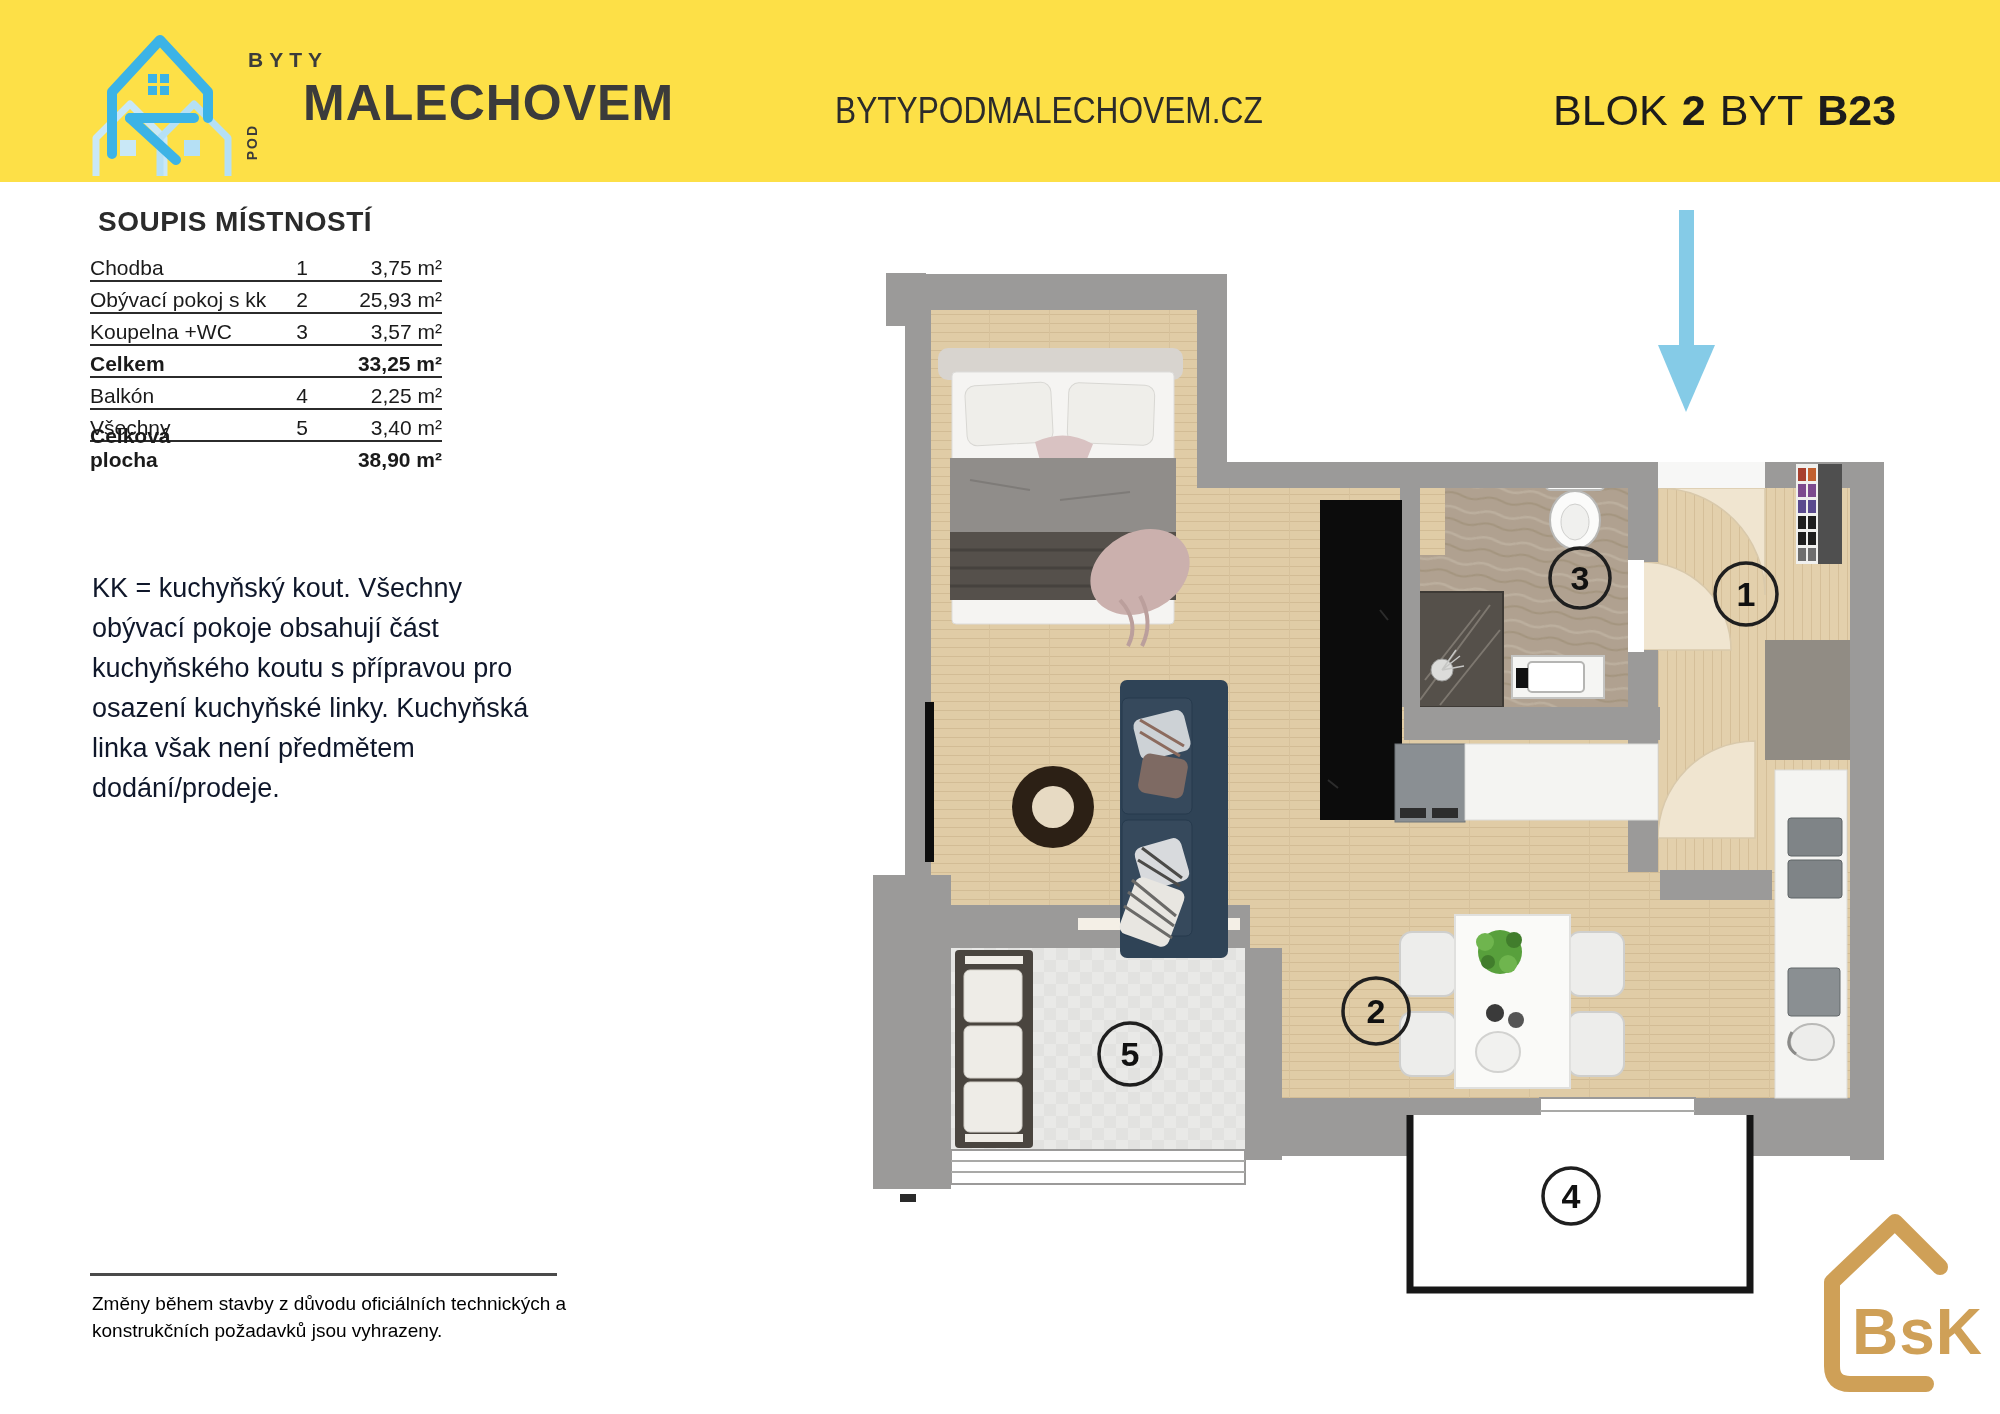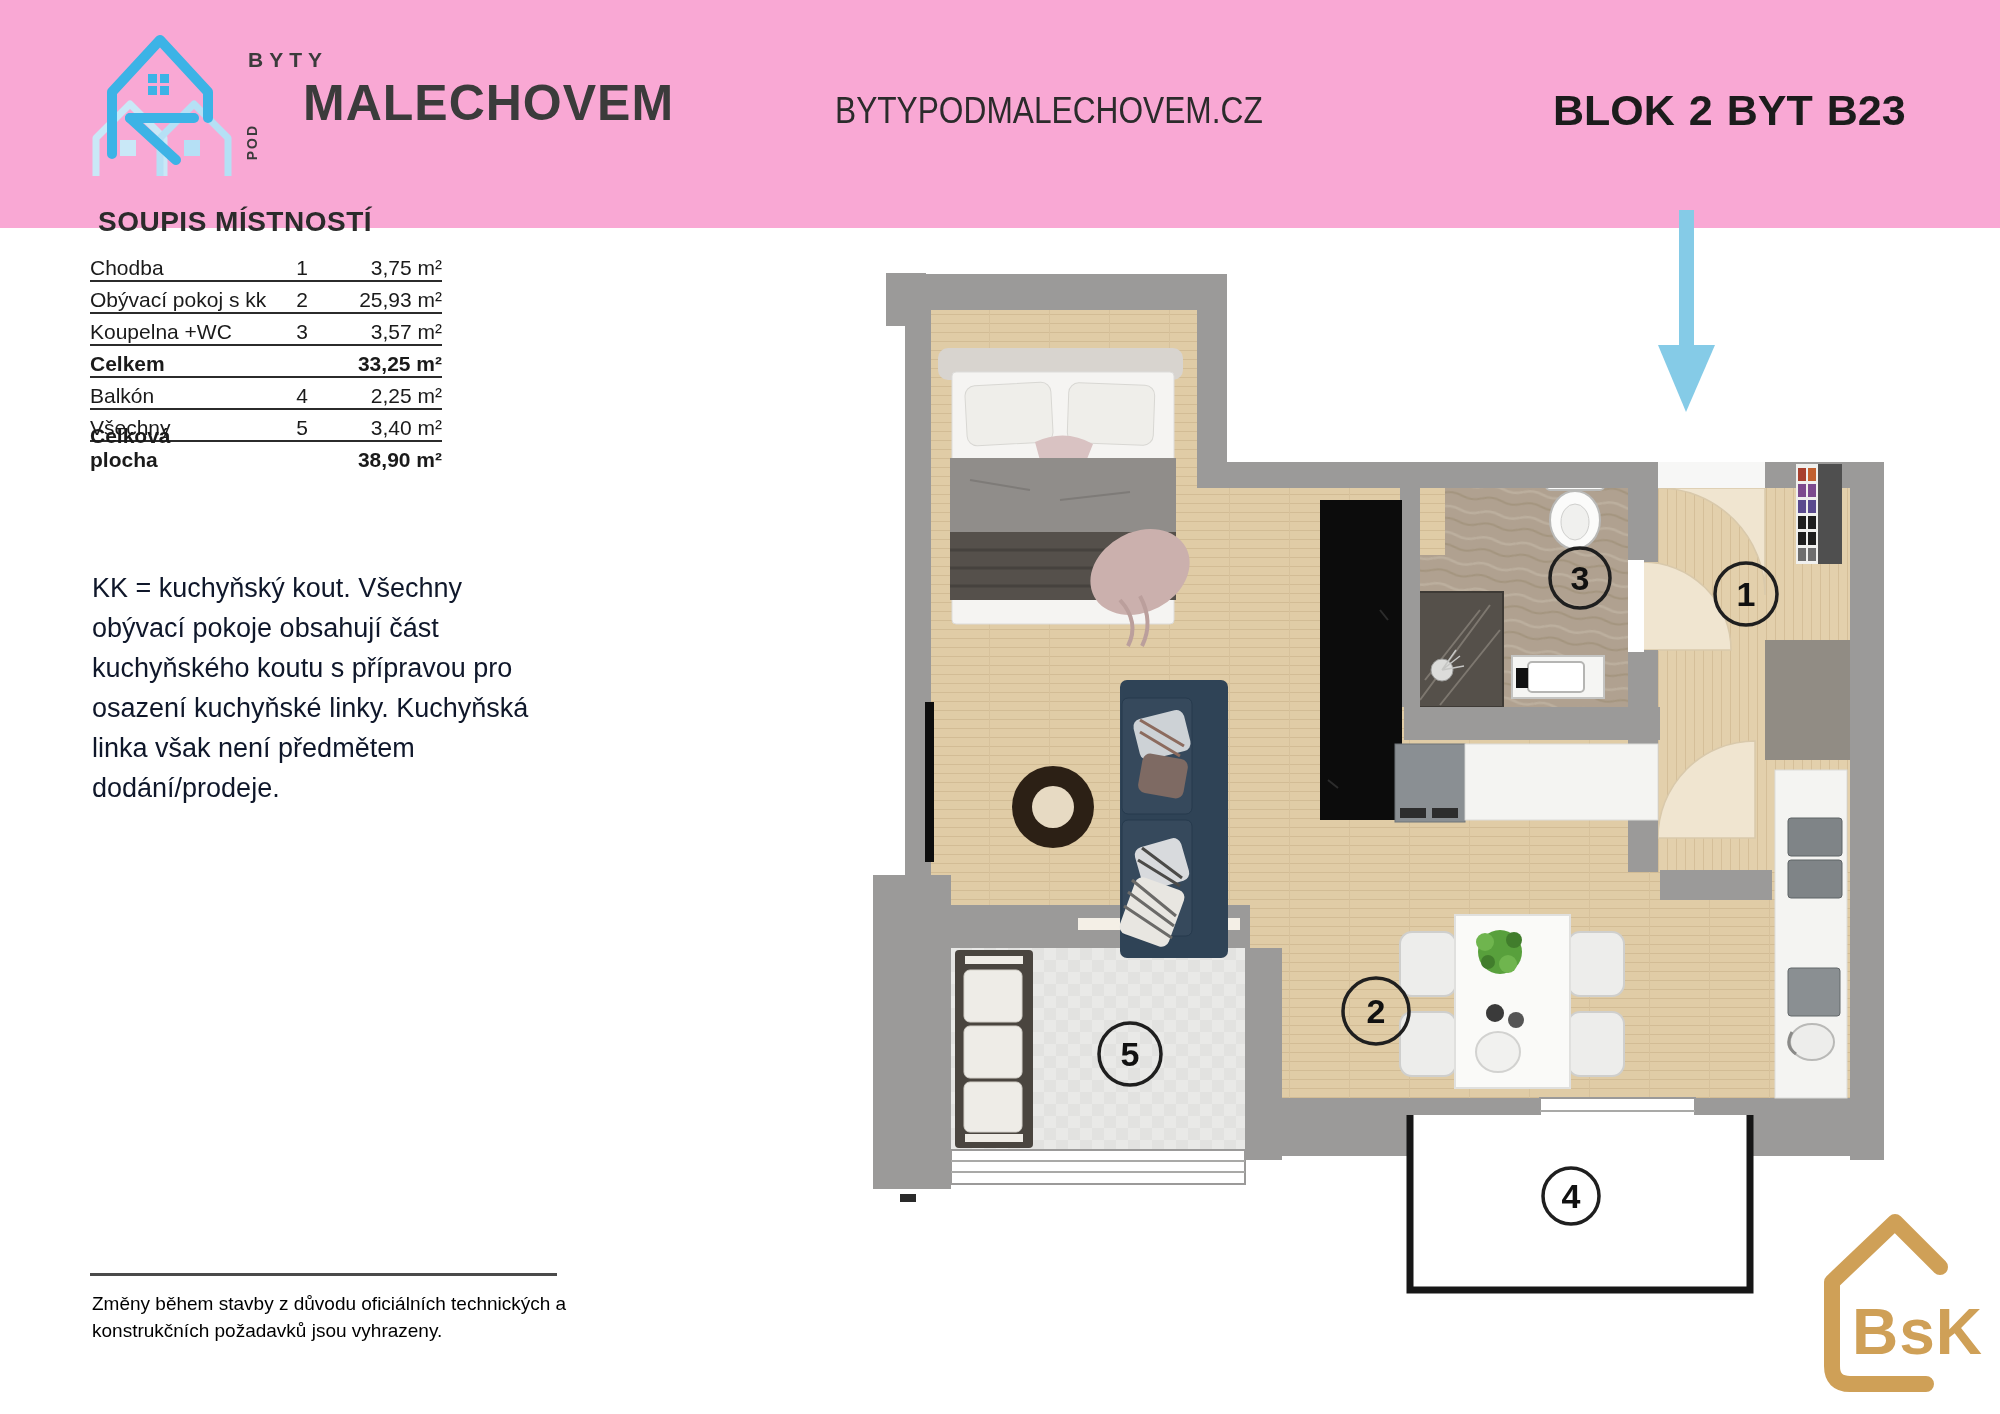--- a/index.html
+++ b/index.html
@@ -1,31 +1,31 @@
 <!DOCTYPE html>
 <html><head>
 <meta charset="utf-8">
 <style>
   html,body{margin:0;padding:0;}
   body{
     width:2000px;height:1414px;position:relative;background:#ffffff;
     font-family:"Liberation Sans", sans-serif;color:#1a1a1a;overflow:hidden;
   }
   
-  .header{position:absolute;left:0;top:0;width:2000px;height:228px;background:#f9a8d4;}
+  .header{position:absolute;left:0;top:0;width:2000px;height:182px;background:#fde047;}
   .logo-icon{position:absolute;left:82px;top:26px;}
   .logo-text{position:absolute;left:248px;top:48px;}
   .logo-top{font-size:21px;font-weight:bold;letter-spacing:6px;color:#3b3b3b;}
   .logo-side{position:absolute;left:-4px;top:76px;font-size:14px;font-weight:bold;letter-spacing:2px;
     color:#3b3b3b;transform:rotate(-90deg) translateX(-100%);transform-origin:left top;}
   .logo-name{position:absolute;left:24px;top:26px;font-size:50px;font-weight:bold;letter-spacing:1px;color:#3b3b3b;margin-left:31px;}
   .site-url{position:absolute;left:835px;top:90px;font-size:36px;color:#2b2b2b;
     transform:scaleX(0.88);transform-origin:left center;white-space:nowrap;}
   .unit-id{position:absolute;left:1553px;top:86px;font-size:43px;color:#1c1c1c;white-space:nowrap;}
-  .unit-id .lbl{font-weight:bold;}
+  .unit-id .lbl{font-weight:normal;}
   .unit-id .val{font-weight:bold;}
   .unit-id span{margin-right:14px;}
   
   .room-list{position:absolute;left:90px;top:206px;width:352px;}
   .room-list h1{margin:0 0 12px 8px;font-size:28px;font-weight:bold;letter-spacing:0.5px;color:#2b2b2b;}
   .rtable{width:352px;border-collapse:collapse;}
   .rrow{display:flex;align-items:flex-end;height:30px;border-bottom:2px solid #2b2b2b;font-size:21px;}
   .rrow:last-child{border-bottom:none;gap:39px;}
   .rrow .name{flex:1;text-align:left;}
   .rrow .num{width:60px;text-align:center;}

